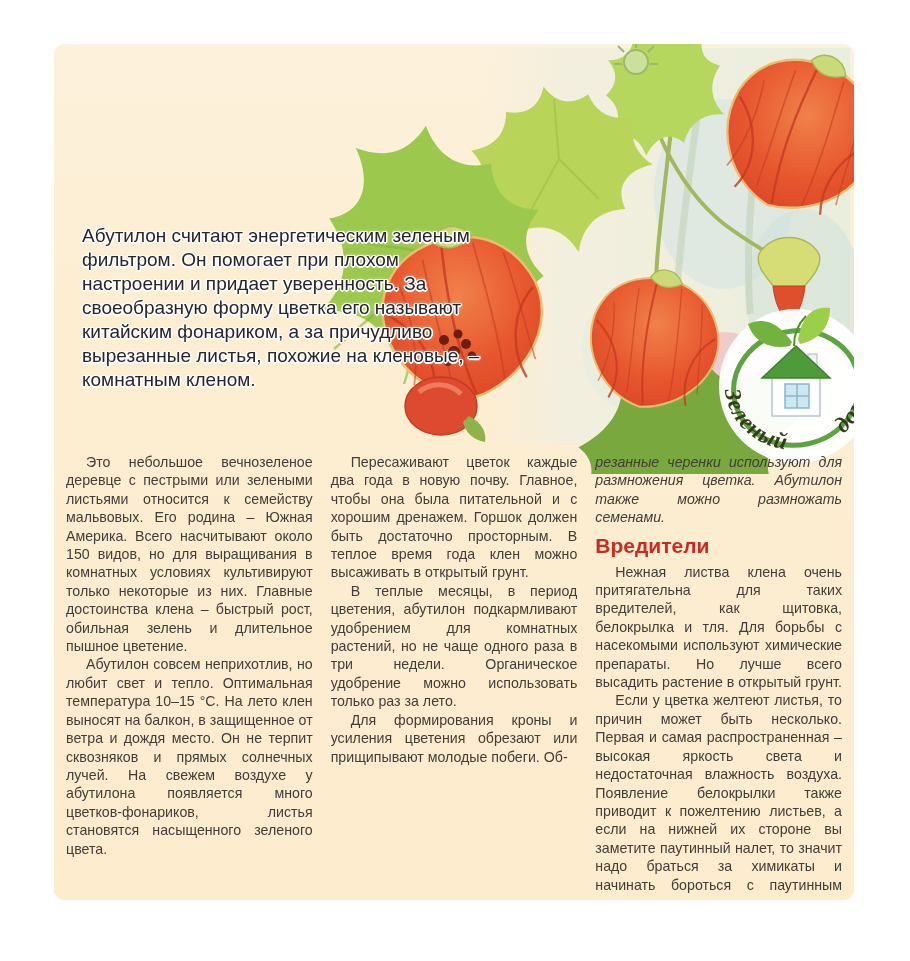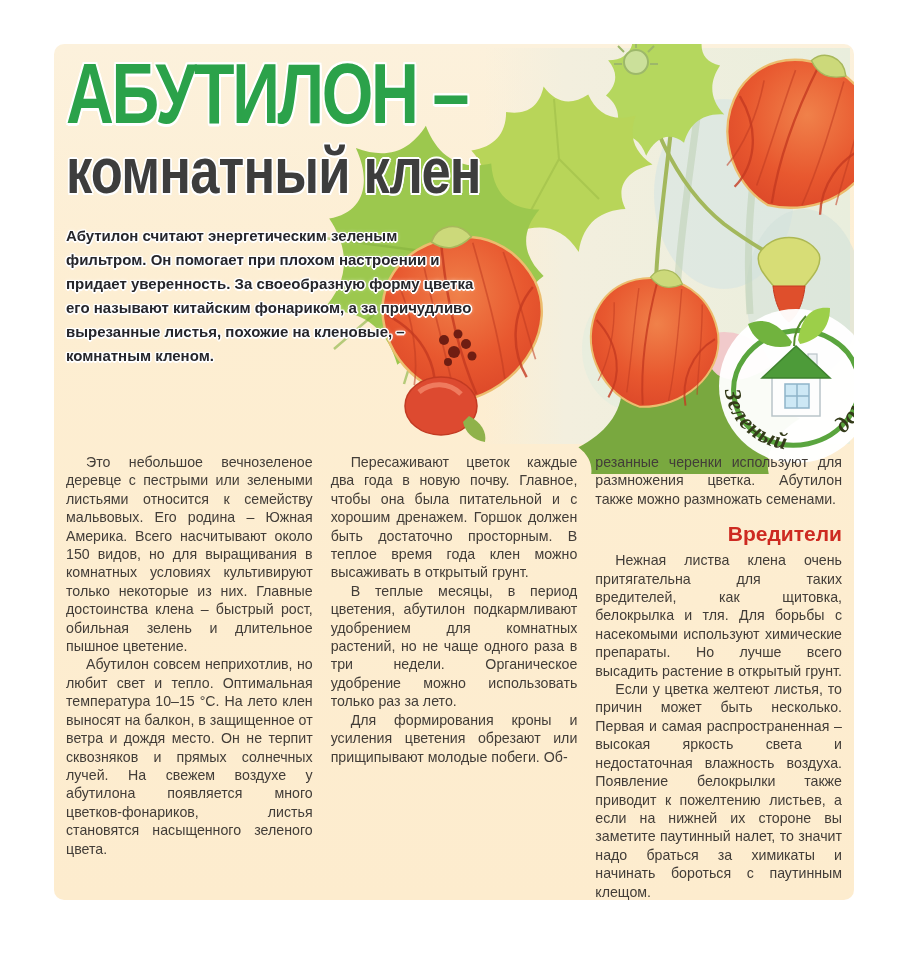--- a/index.html
+++ b/index.html
@@ -22,37 +22,37 @@
                 2px 2px #fff,-2px 2px #fff,2px -2px #fff,-2px -2px #fff;
   }
   .title2 {
     display:inline-block; font-size:64px; line-height:1; font-weight:bold;
     letter-spacing:-1px; color:#3d3d3d; white-space:nowrap; margin-top:4px;
     transform:scaleX(0.82); transform-origin:left top;
     text-shadow:2px 0 #fff,-2px 0 #fff,0 2px #fff,0 -2px #fff,
                 1.5px 1.5px #fff,-1.5px 1.5px #fff,1.5px -1.5px #fff,-1.5px -1.5px #fff;
   }
   .lead {
-    position:absolute; left:12px; top:180px; width:408px; z-index:5;
-    font-size:15px; line-height:24px; font-weight:bold; color:#26262b;
+    position:absolute; left:28px; top:180px; width:408px; z-index:5;
+    font-size:19px; line-height:24px; font-weight:normal; color:#26262b;
     text-shadow:1.5px 0 #fff,-1.5px 0 #fff,0 1.5px #fff,0 -1.5px #fff,
                 1px 1px #fff,-1px 1px #fff,1px -1px #fff,-1px -1px #fff,0 0 4px #fff;
   }
   .columns {
     position:absolute; left:12px; right:12px; top:409px; bottom:6px; z-index:5;
     display:grid; grid-template-columns:1fr 1fr 1fr; column-gap:18px;
   }
   .col p {
     margin:0; font-size:14.2px; line-height:18.4px; text-align:justify;
     color:#423d38; text-indent:20px;
   }
-  .col p.noindent { text-indent:0; }
+  .col p.noindent { text-indent:0;font-style:italic; }
   .col h2 {
-    margin:14px 0 5px; font-size:21px; line-height:24px; font-weight:bold;
-    text-align:right; color:#cd2a21;
+    margin:7px 0 5px; font-size:21px; line-height:24px; font-weight:bold;
+    text-align:left; color:#cd2a21;
   }
 </style>
 </head>
 <body>
 
 <div class="page">
 
   <svg class="photo-svg" viewBox="0 0 650 430" xmlns="http://www.w3.org/2000/svg">
     <defs>
       <linearGradient id="bgGrad" x1="0" y1="0" x2="1" y2="0">
@@ -146,24 +146,20 @@
         <path d="M-2,-40 C-2,-52 2,-62 10,-70" fill="none" stroke="#568c2e" stroke-width="2"></path>
       </g>
       <path id="logoArc" d="M-71,0 A71,64 0 0 0 71,0" fill="none"></path>
       <text font-family="'Liberation Serif','DejaVu Serif',serif" font-size="23" font-style="italic" font-weight="bold" fill="#343b1a" letter-spacing="1">
         <textPath href="#logoArc" startOffset="2%">Зеленый</textPath>
         <textPath href="#logoArc" startOffset="74%">дом</textPath>
       </text>
     </g>
   </svg>
 
-  <div class="masthead">
-    <div><span class="title1">АБУТИЛОН –</span></div>
-    <div><span class="title2">комнатный клен</span></div>
-  </div>
 
   <div class="lead">Абутилон считают энергетическим зеленым фильтром. Он помогает при плохом настроении и придает уверенность. За своеобразную форму цветка его называют китайским фонариком, а за причудливо вырезанные листья, похожие на кленовые, – комнатным кленом.</div>
 
   <div class="columns">
     <div class="col">
       <p>Это небольшое вечнозеленое деревце с пестрыми или зелеными листьями относится к семейству мальвовых. Его родина – Южная Америка. Всего насчитывают около 150 видов, но для выращивания в комнатных условиях культивируют только некоторые из них. Главные достоинства клена – быстрый рост, обильная зелень и длительное пышное цветение.</p>
       <p>Абутилон совсем неприхотлив, но любит свет и тепло. Оптимальная температура 10–15 °С. На лето клен выносят на балкон, в защищенное от ветра и дождя место. Он не терпит сквозняков и прямых солнечных лучей. На свежем воздухе у абутилона появляется много цветков-фонариков, листья становятся насыщенного зеленого цвета.</p>
     </div>
     <div class="col">
       <p>Пересаживают цветок каждые два года в новую почву. Главное, чтобы она была питательной и с хорошим дренажем. Горшок должен быть достаточно просторным. В теплое время года клен можно высаживать в открытый грунт.</p>

